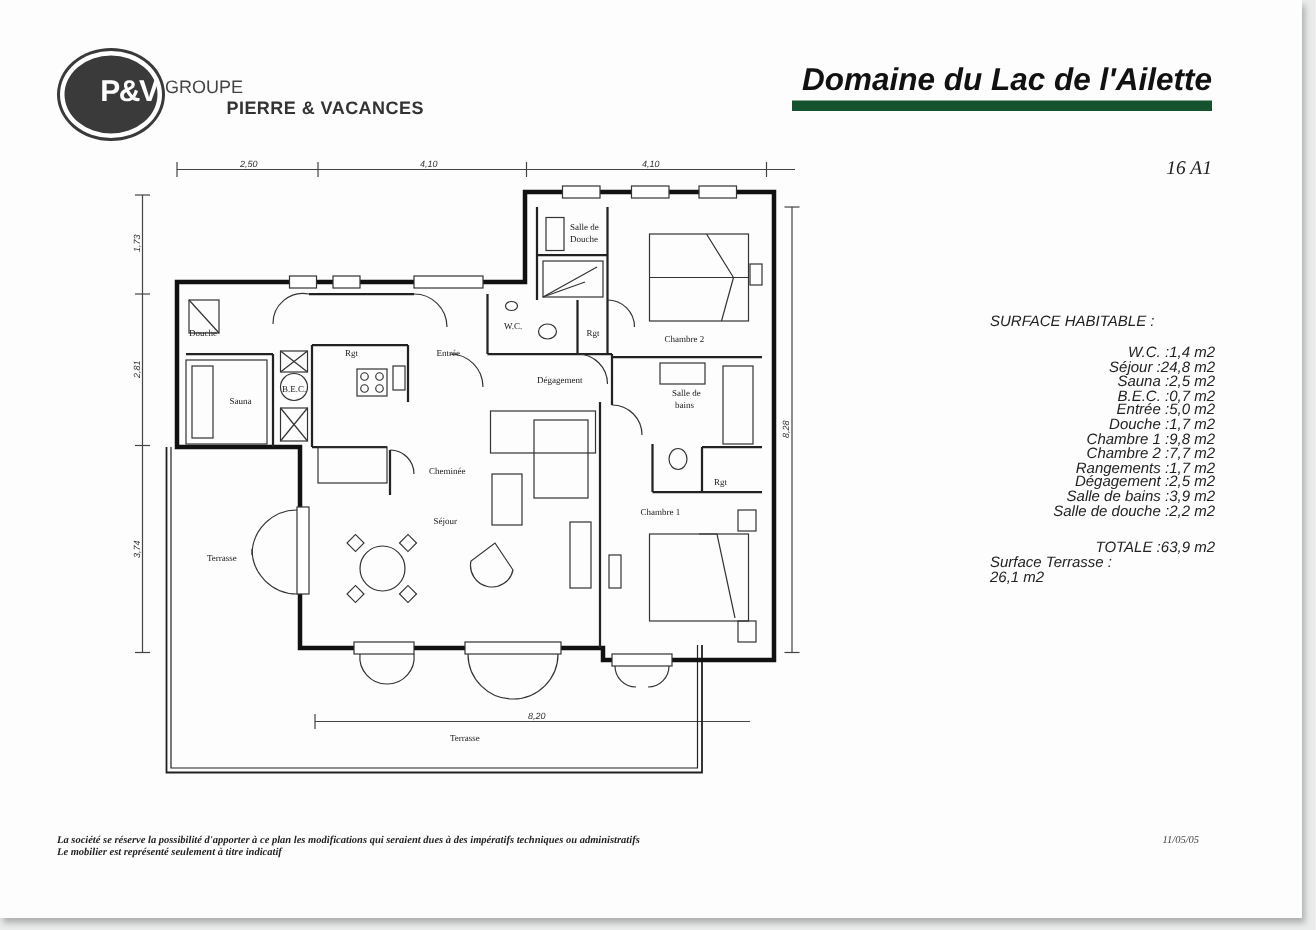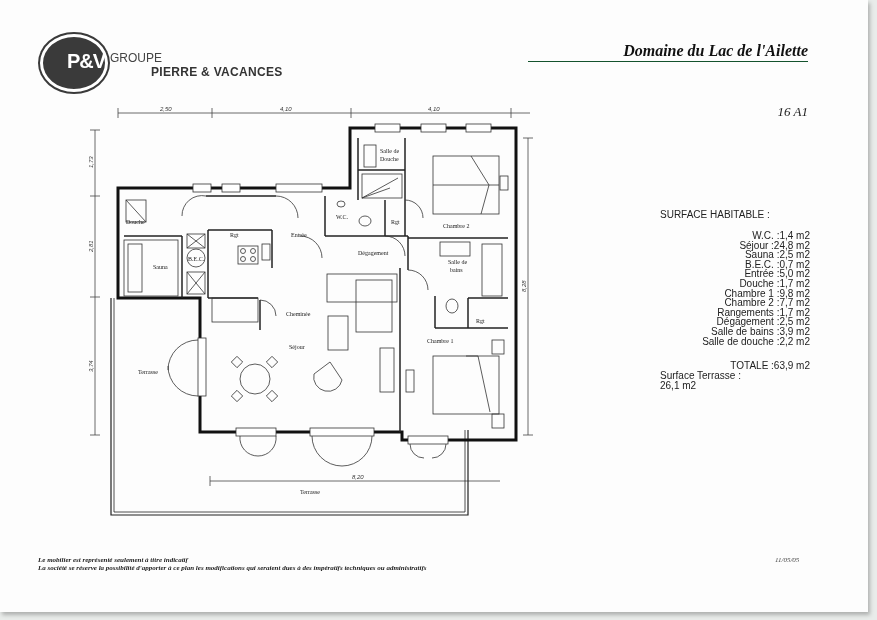--- a/index.html
+++ b/index.html
@@ -3,24 +3,24 @@
 <meta charset="utf-8">
 <style>
   html, body { margin:0; padding:0; }
   body { width:877px; height:620px; background:#e9ecea; position:relative; overflow:hidden; font-family:"Liberation Sans", sans-serif; color:#1a1a1a; }
   .sheet { position:absolute; left:0; top:0; width:868px; height:612px; background:#fdfdfd; box-shadow: 2px 3px 4px rgba(0,0,0,0.25); }
   .logo { position:absolute; left:40px; top:34px; }
   .logo-circle { position:absolute; left:0; top:0; width:62px; height:52px; border-radius:50%; background:#3a3a3a; border:3px solid #fff; box-shadow:0 0 0 2px #3a3a3a; }
   .logo-circle span { position:absolute; left:0; right:0; top:13px; text-align:right; color:#fff; font-weight:bold; font-size:20px; font-family:"Liberation Sans", sans-serif; letter-spacing:-1px; }
   .logo-text1 { position:absolute; left:70px; top:17px; font-size:12px; color:#444; white-space:nowrap; }
   .logo-text2 { position:absolute; left:70px; top:31px; font-size:12px; font-weight:bold; color:#333; white-space:nowrap; letter-spacing:0.3px;margin-left:41px; }
-  .title { position:absolute; left:528px; top:42px; width:280px; text-align:right; font-family:Liberation Serif, serif; font-size:16px; font-weight:bold; color:#111; border-bottom:1px solid #14532d; padding-bottom:1px; font-style:italic; }
+  .title { position:absolute; left:528px; top:42px; width:280px; text-align:right; font-family:Liberation Sans, sans-serif; font-size:21px; font-weight:bold; color:#111; border-bottom:7px solid #14532d; padding-bottom:1px; font-style:italic; }
   .subtitle { position:absolute; left:520px; top:75px; width:288px; text-align:right; font-family:"Liberation Serif", serif; font-style:italic; font-size:15px; color:#222; }
   .ref { position:absolute; left:740px; top:104px; width:68px; text-align:right; font-family:"Liberation Serif", serif; font-style:italic; font-size:13px; color:#222; }
-  .surf { position:absolute; left:660px; top:209px; width:150px; font-size:10px; color:#222; }
+  .surf { position:absolute; left:660px; top:209px; width:150px; font-style:italic; font-size:10px; color:#222; }
   .surf-head { font-size:10px; margin-bottom:11px; }
   .surf-row { display:flex; justify-content:flex-end; line-height:9.6px; height:9.6px; }
   .surf-total { margin-top:15px; }
   .surf-terr { margin-top:10px;flex-direction:column; }
   .footer { position:absolute; left:38px; top:556px; font-family:"Liberation Serif", serif; font-style:italic; font-weight:bold; font-size:7px; color:#222; line-height:8px; }
   .date { position:absolute; left:775px; top:556px; font-family:"Liberation Serif", serif; font-style:italic; font-size:7px; color:#444; }
   .plan { position:absolute; left:0; top:0; }
   .lbl { font-family:"Liberation Serif", serif; font-size:6px; fill:#222; }
   .dim { font-family:"Liberation Sans", sans-serif; font-size:6px; font-style:italic; fill:#333; }
 </style>
@@ -254,17 +254,17 @@
     <text class="lbl" x="450" y="272">bains</text>
     <text class="lbl" x="476" y="323">Rgt</text>
     <text class="lbl" x="286" y="316">Cheminée</text>
     <text class="lbl" x="289" y="349">Séjour</text>
     <text class="lbl" x="427" y="343">Chambre 1</text>
     <text class="lbl" x="138" y="374">Terrasse</text>
     <text class="lbl" x="300" y="494">Terrasse</text>
   </svg>
 
   <div class="footer">
+    <div>La société se réserve la possibilité d'apporter à ce plan les modifications qui seraient dues à des impératifs techniques ou administratifs</div>
     <div>Le mobilier est représenté seulement à titre indicatif</div>
-    <div>La société se réserve la possibilité d'apporter à ce plan les modifications qui seraient dues à des impératifs techniques ou administratifs</div>
   </div>
   <div class="date">11/05/05</div>
 </div>
 
 </body></html>

